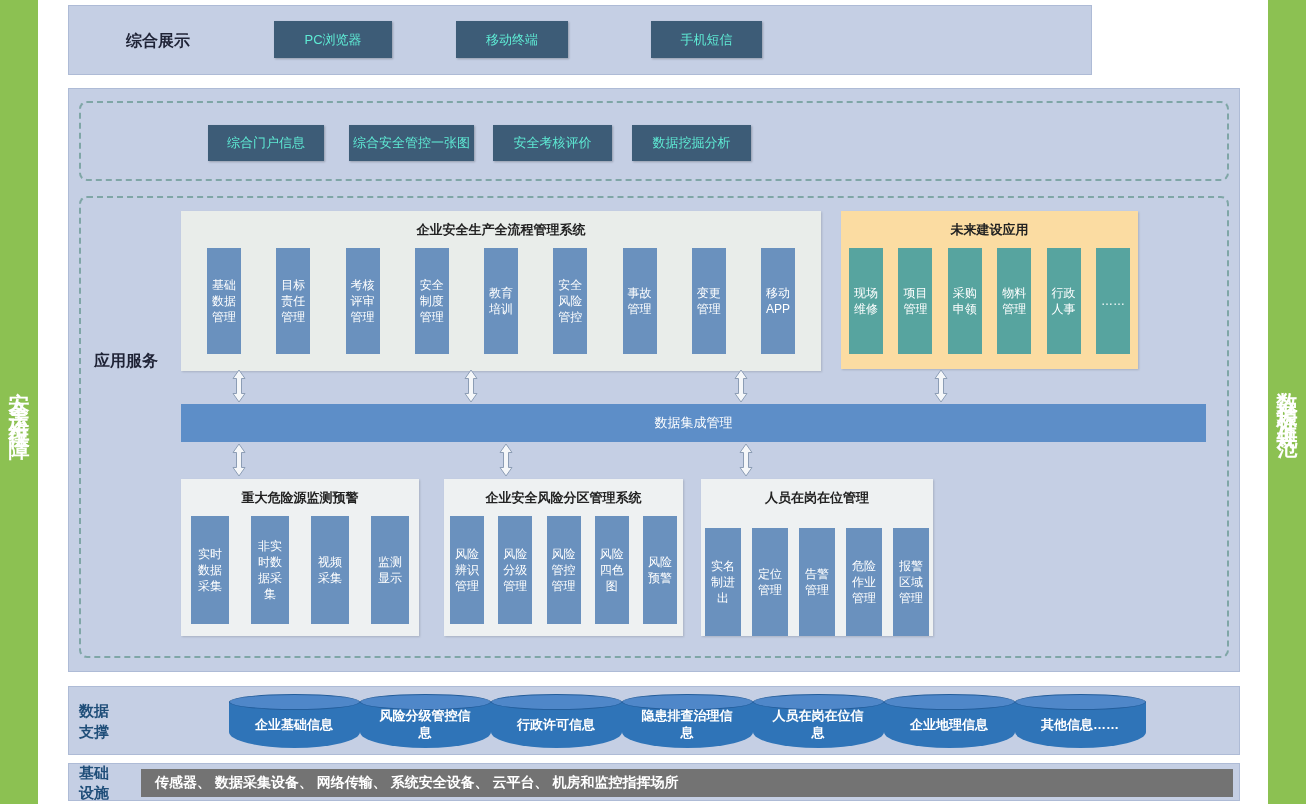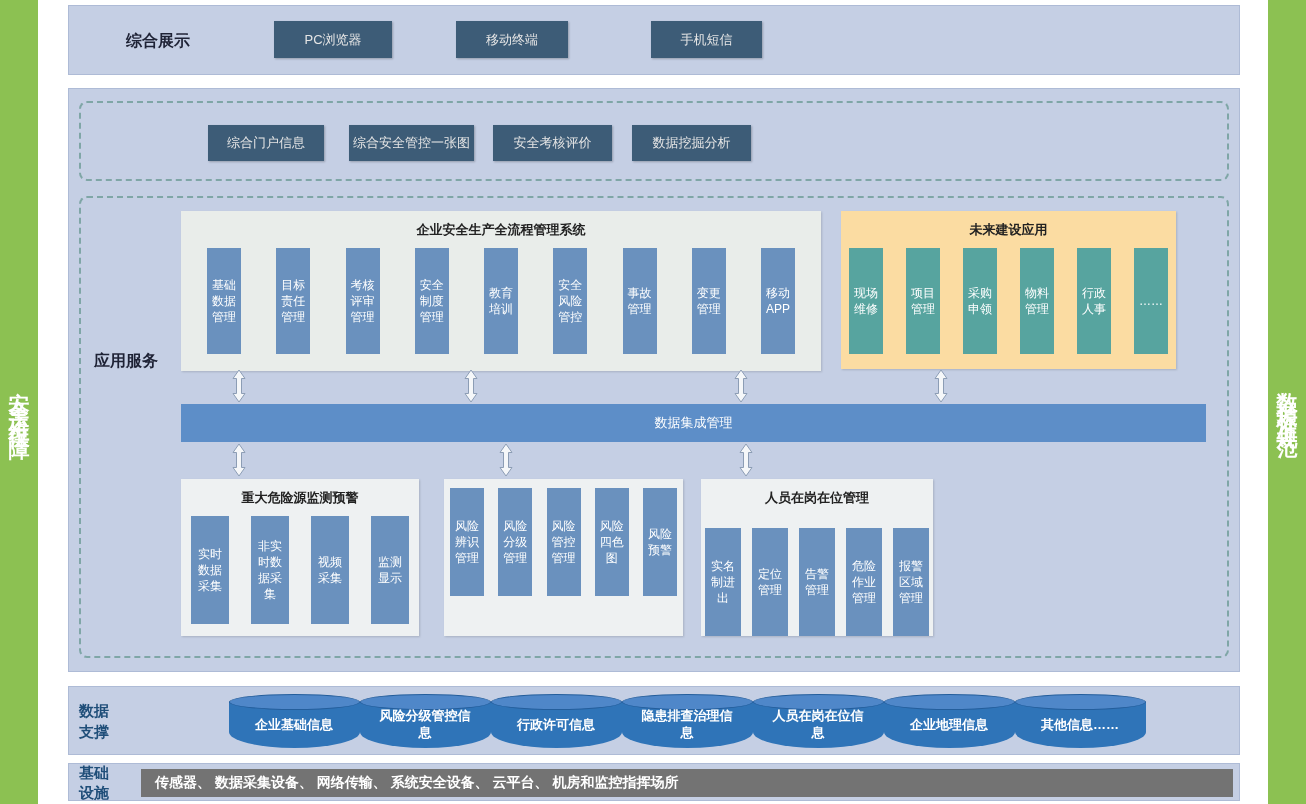--- a/index.html
+++ b/index.html
@@ -14,21 +14,21 @@
   .sidebar { top:0; width:38px; height:804px; background:#8CC152;
     display:flex; align-items:center; justify-content:center; }
   .vtext { writing-mode:vertical-lr; color:#ffffff; font-size:21px;
     font-weight:bold; letter-spacing:9px; }
 
   
   .section { background:#C5CFE4; border:1px solid #AEBBD6; }
 
   .sec-title { font-size:16px; font-weight:bold; color:#1E2235; }
 
-  .btn-dark { background:#3D5C77; color:#e5e5e5; font-size:13px;
+  .btn-dark { background:#3D5C77; color:#5eead4; font-size:13px;
     display:flex; align-items:center; justify-content:center;
     text-align:center; box-shadow:1px 1px 2px rgba(0,0,0,.25); }
 
   .dashed-box { border:2px dashed #7FA6A6; border-radius:8px; }
 
   .panel { background:#E9EDEA; box-shadow:1px 1px 2px rgba(0,0,0,.15); }
   .panel.orange { background:#FBDCA2; }
   .panel.gray { background:#EEF1F2; }
   .panel-title { text-align:center; font-weight:bold; font-size:13px;
     color:#222222; padding-top:10px; }
@@ -71,21 +71,21 @@
 </head>
 <body>
 
 <div class="abs sidebar" style="left:0">
   <span class="vtext">安全运维保障</span>
 </div>
 <div class="abs sidebar" style="left:1268px">
   <span class="vtext">数据标准规范</span>
 </div>
 
-<div class="abs section" style="left:68px;top:5px;width:1172px;height:70px">
+<div class="abs section" style="left:68px;top:5px;width:1024px;height:70px">
   <div class="abs sec-title" style="left:57px;top:25px">综合展示</div>
   <div class="abs btn-dark" style="left:205px;top:15px;width:118px;height:37px">PC浏览器</div>
   <div class="abs btn-dark" style="left:387px;top:15px;width:112px;height:37px">移动终端</div>
   <div class="abs btn-dark" style="left:582px;top:15px;width:111px;height:37px">手机短信</div>
 </div>
 
 <div class="abs section" style="left:68px;top:88px;width:1172px;height:584px">
   <div class="abs sec-title" style="left:25px;top:262px">应用服务</div>
 
   <div class="abs dashed-box" style="left:10px;top:12px;width:1150px;height:80px"></div>
@@ -104,21 +104,21 @@
       <div class="mod-col">考核评审管理</div>
       <div class="mod-col">安全制度管理</div>
       <div class="mod-col">教育培训</div>
       <div class="mod-col">安全风险管控</div>
       <div class="mod-col">事故管理</div>
       <div class="mod-col">变更管理</div>
       <div class="mod-col">移动APP</div>
     </div>
   </div>
 
-  <div class="abs panel orange" style="left:772px;top:122px;width:335px;height:158px">
+  <div class="abs panel orange" style="left:772px;top:122px;width:297px;height:158px">
     <div class="panel-title">未来建设应用</div>
     <div class="col-row" style="padding:0 8px">
       <div class="mod-col teal">现场维修</div>
       <div class="mod-col teal">项目管理</div>
       <div class="mod-col teal">采购申领</div>
       <div class="mod-col teal">物料管理</div>
       <div class="mod-col teal">行政人事</div>
       <div class="mod-col teal">……</div>
     </div>
   </div>
@@ -152,20 +152,21 @@
     <div class="panel-title">重大危险源监测预警</div>
     <div class="col-row" style="padding:0 10px">
       <div class="mod-col tall w38">实时数据采集</div>
       <div class="mod-col tall w38">非实时数据采集</div>
       <div class="mod-col tall w38">视频采集</div>
       <div class="mod-col tall w38">监测显示</div>
     </div>
   </div>
 
   <div class="abs panel gray" style="left:375px;top:390px;width:239px;height:157px">
+    <div class="panel-title">企业安全风险分区管理系统</div>
     <div class="col-row" style="padding:0 6px">
       <div class="mod-col tall">风险辨识管理</div>
       <div class="mod-col tall">风险分级管理</div>
       <div class="mod-col tall">风险管控管理</div>
       <div class="mod-col tall">风险四色图</div>
       <div class="mod-col tall">风险预警</div>
     </div>
   </div>
 
   <div class="abs panel gray" style="left:632px;top:390px;width:232px;height:157px">

